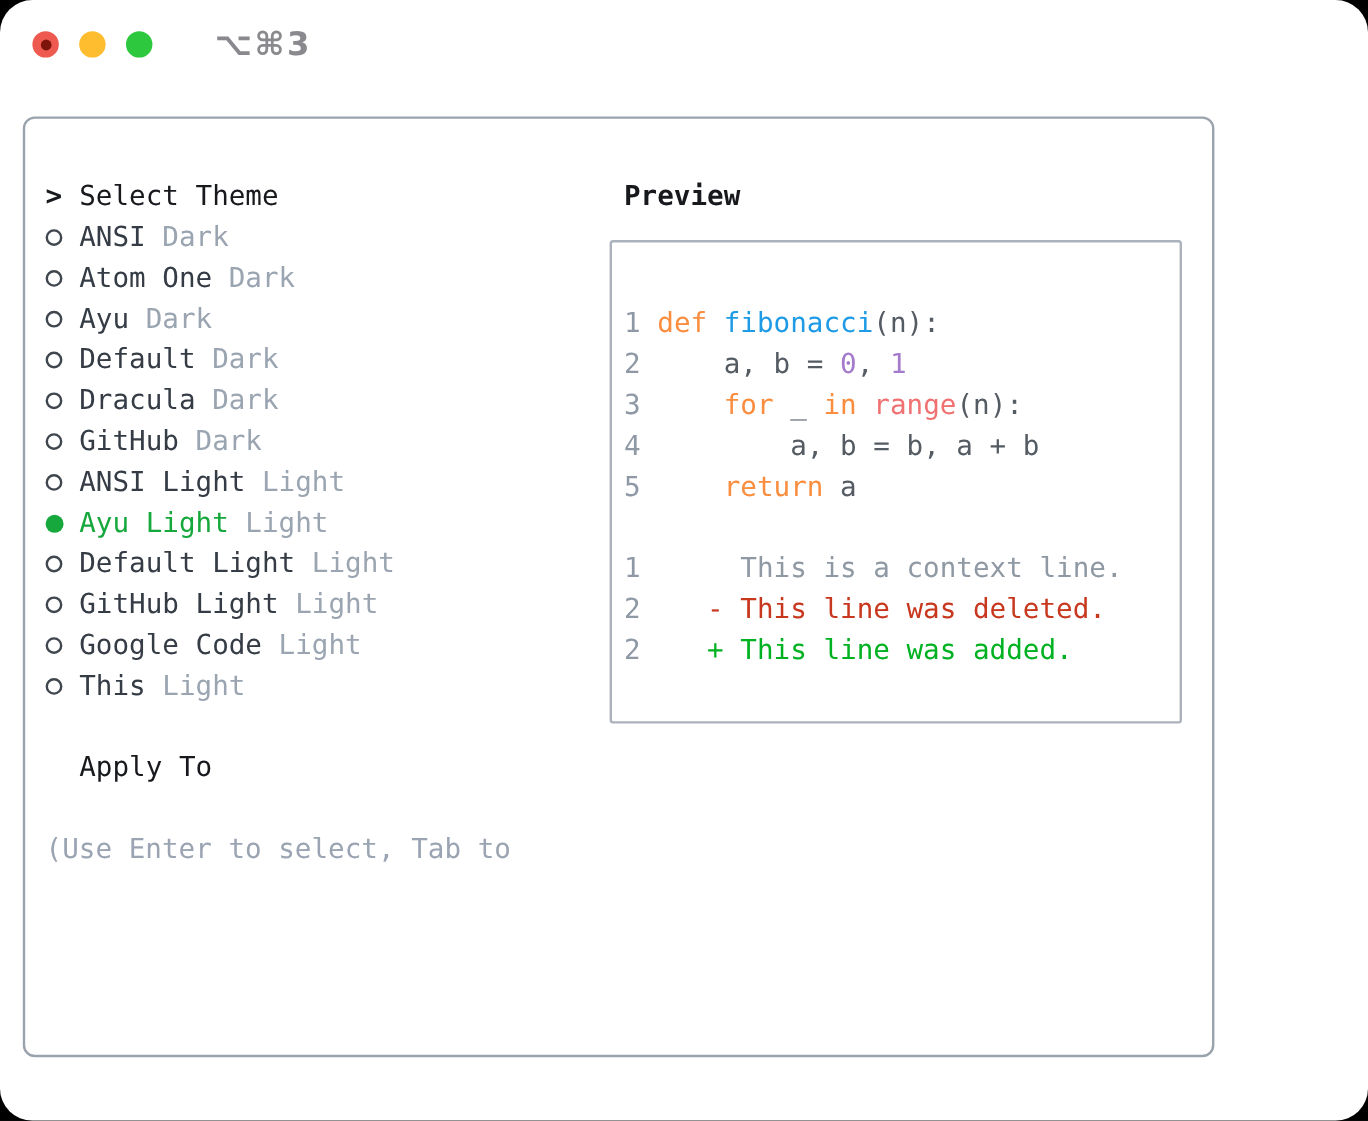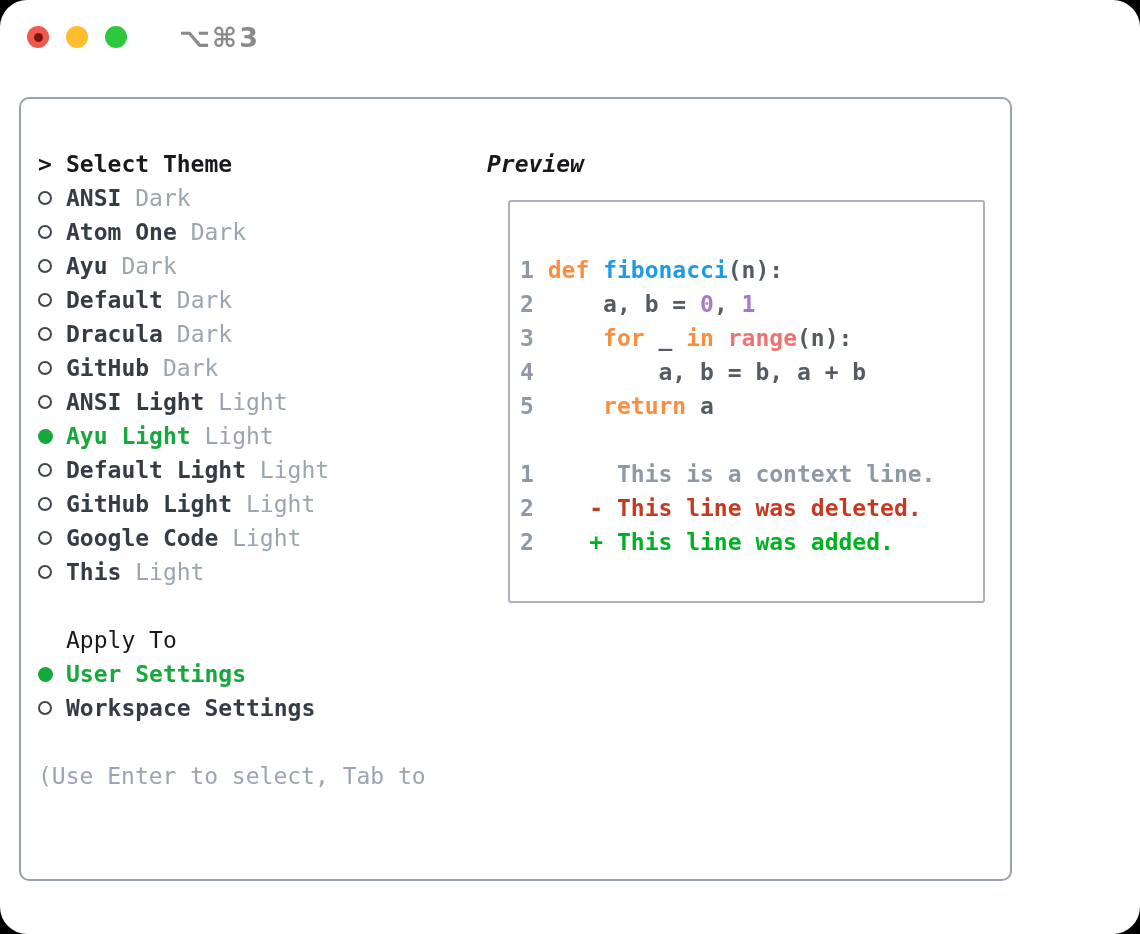--- a/index.html
+++ b/index.html
@@ -23,40 +23,40 @@
   
   .panel{position:absolute;left:19px;top:97px;width:993px;height:784px;
          border:2px solid var(--panel_border);border-radius:10px;box-sizing:border-box;}
 
   
   .leftcol{position:absolute;left:17px;top:48px;width:452px;
            font-size:23px;line-height:34px;color:var(--text_dark);}
   .row{display:flex;align-items:center;height:34px;white-space:pre;}
   .bulletcol{width:28px;flex:0 0 28px;display:flex;align-items:center;}
   .prompt{font-weight:700;color:var(--text_black);}
-  .heading{font-weight:700;color:var(--text_black);}
+  .heading{font-weight:400;color:var(--text_black);}
   .ring{width:14px;height:14px;border:2px solid #3f464e;border-radius:50%;
         box-sizing:border-box;}
   .dot{width:15px;height:15px;border-radius:50%;background:var(--ui_green);}
   .row.selected .itemlabel{color:var(--ui_green);}
-  .itemlabel{color:var(--text_dark);font-weight:bold;}
+  .itemlabel{color:var(--text_dark);}
   .tag{color:var(--tag_gray);margin-left:1ch;}
   .indent{padding-left:28px;}
   .blankrow{height:34px;}
   .hint{color:var(--hint_gray);}
   .hint div{height:34px;line-height:34px;white-space:pre;}
 
   
-  .previewtitle{position:absolute;left:466px;top:48px;height:34px;line-height:34px;
-                font-size:23px;font-weight:700;color:var(--text_black);font-style:italic;}
+  .previewtitle{position:absolute;left:499px;top:48px;height:34px;line-height:34px;
+                font-size:23px;font-weight:700;color:var(--text_black);}
   .codebox{position:absolute;left:487px;top:101px;width:477px;height:403px;
            box-sizing:border-box;border:2px solid var(--codebox_border);border-radius:3px;
            padding:51px 8px 0 10px;font-size:23px;line-height:34px;white-space:pre;
            color:var(--code_default);overflow:hidden;}
-  .codebox .line{height:34px;font-weight:bold;}
+  .codebox .line{height:34px;}
   .ln{color:var(--line_number);}
   .tok-d{color:var(--code_default);}
   .tok-kw{color:var(--kw);}
   .tok-fn{color:var(--fn);}
   .tok-num{color:var(--num);}
   .tok-call{color:var(--call);}
   .diff-ctx{color:var(--diff_ctx);}
   .diff-del{color:var(--diff_del);}
   .diff-add{color:var(--diff_add);}
 </style>
@@ -92,24 +92,20 @@
             <div class="row"><span class="bulletcol"><span class="ring"></span></span><span class="itemlabel">Default Light</span><span class="tag">Light</span></div>
             <div class="row"><span class="bulletcol"><span class="ring"></span></span><span class="itemlabel">GitHub Light</span><span class="tag">Light</span></div>
             <div class="row"><span class="bulletcol"><span class="ring"></span></span><span class="itemlabel">Google Code</span><span class="tag">Light</span></div>
             <div class="row"><span class="bulletcol"><span class="ring"></span></span><span class="itemlabel">This</span><span class="tag">Light</span></div>
           </div>
 
         <div class="blankrow"></div>
         <div class="row indent">
           <span style="color:var(--text_black);text-align:center;">Apply To</span>
         </div>
-        <div>
-            <div class="row selected"><span class="bulletcol"><span class="dot"></span></span><span class="itemlabel">User Settings</span></div>
-            <div class="row"><span class="bulletcol"><span class="ring"></span></span><span class="itemlabel">Workspace Settings</span></div>
-          </div>
 
         <div class="blankrow"></div>
         <div class="hint">
           <div>(Use Enter to select, Tab to</div>
         </div>
       </div>
 
       <div class="previewtitle">Preview</div>
       <div class="codebox"><div class="line"><span class="ln">1</span> <span class="tok-kw">def</span><span class="tok-d"> </span><span class="tok-fn">fibonacci</span><span class="tok-d">(n):</span></div><div class="line"><span class="ln">2</span> <span class="tok-d">    a, b = </span><span class="tok-num">0</span><span class="tok-d">, </span><span class="tok-num">1</span></div><div class="line"><span class="ln">3</span> <span class="tok-d">    </span><span class="tok-kw">for</span><span class="tok-d"> _ </span><span class="tok-kw">in</span><span class="tok-d"> </span><span class="tok-call">range</span><span class="tok-d">(n):</span></div><div class="line"><span class="ln">4</span> <span class="tok-d">        a, b = b, a + b</span></div><div class="line"><span class="ln">5</span> <span class="tok-d">    </span><span class="tok-kw">return</span><span class="tok-d"> a</span></div><div class="line">&nbsp;</div><div class="line"><span class="ln">1</span>    <span class="diff-ctx">  This is a context line.</span></div><div class="line"><span class="ln">2</span>    <span class="diff-del">- This line was deleted.</span></div><div class="line"><span class="ln">2</span>    <span class="diff-add">+ This line was added.</span></div></div>
 

